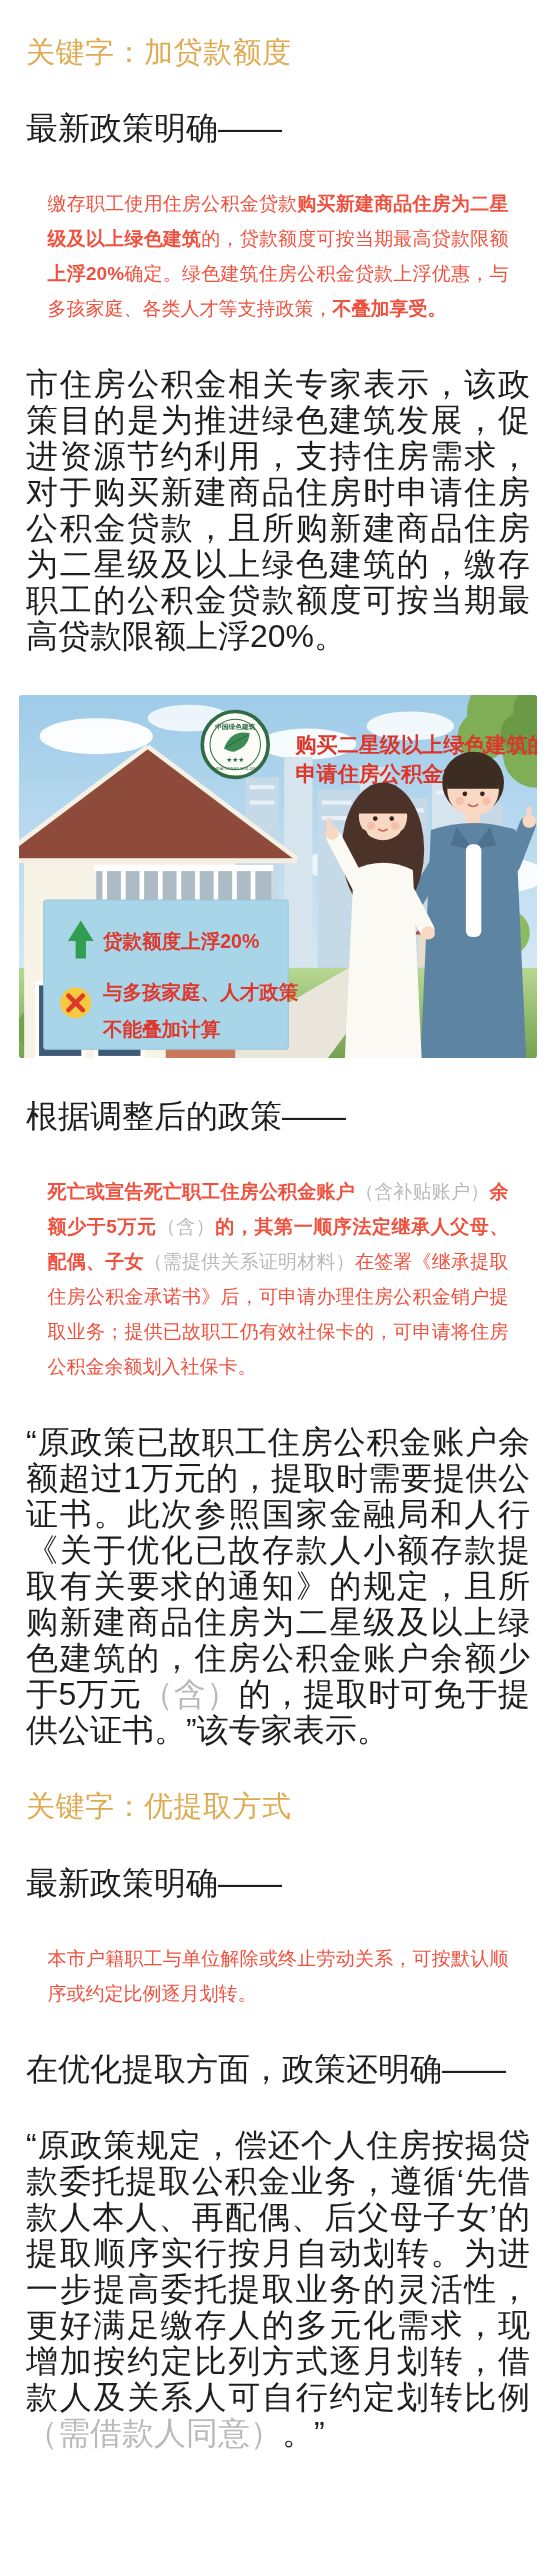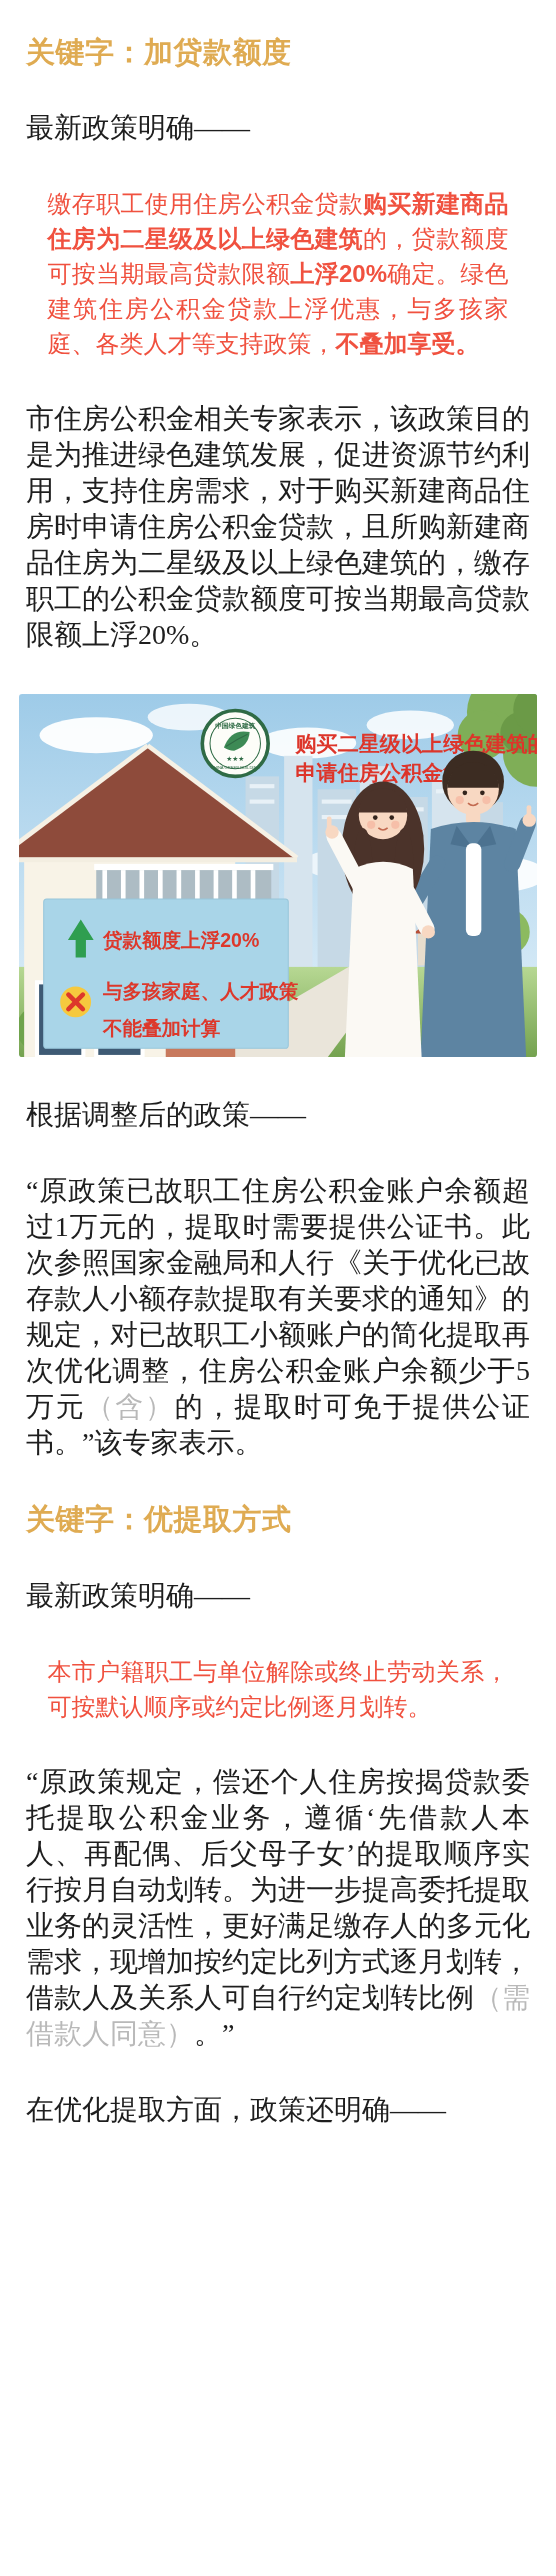--- a/index.html
+++ b/index.html
@@ -7,37 +7,36 @@
     --red:#f0513f;
     --ink:#1e1e1e;
     --gray:#b9b9b9;
   }
   html,body{margin:0;padding:0;background:#ffffff;}
   body{width:556px;font-family:"Liberation Sans","DejaVu Sans",sans-serif;}
   .article{box-sizing:border-box;width:556px;padding:30px 26px 18.5px;background:#fff;}
   h2.kw{
     color:var(--gold);
     font-size:29px;
-    font-weight:700;
+    font-weight:400;
     line-height:1.25;
     margin:40px 0 0 0;
     letter-spacing:0.5px;
   }
   section:first-of-type h2.kw{margin-top:4.1px;}
   p.plain{
     color:var(--ink);
-    font-size:28px;
+    font-size:32px;
     line-height:36px;
     margin:40px 0 0 0;
     text-align:justify;
-    font-family:Liberation Serif, serif;
   }
   blockquote.quote{
     color:var(--red);
-    font-size:24px;
+    font-size:19px;
     line-height:35px;
     margin:40px 21.6px 0 21.6px;
     text-align:justify;
   }
   .b{font-weight:700;}
   .gray{color:var(--gray);font-weight:400;}
   figure.illu{
     margin:41px -7.2px 0 -7.2px;
     padding:0;
     border-radius:3.1px;
@@ -218,26 +217,27 @@
           <rect x="598" y="238" width="9" height="28" rx="4" fill="#f8d8c2"></rect>
           <path d="M 755 385 L 792 455" stroke="#fbf9f4" stroke-width="30" stroke-linecap="round"></path>
           <circle cx="795" cy="462" r="13" fill="#f8d8c2"></circle>
         </g>
       </svg>
     </figure>
   </section>
 
   <section>
     <p class="plain"><span>根据调整后的政策——</span></p>
-    <p class="plain"><span>“原政策已故职工住房公积金账户余额超过1万元的，提取时需要提供公证书。此次参照国家金融局和人行《关于优化已故存款人小额存款提取有关要求的通知》的规定，对已故职工小额账户的简化提取再次优化调整，住房公积金账户余额少于5万元</span><span class="gray">（含）</span><span>的，提取时可免于提供公证书。”该专家表示。</span></p>
+    <blockquote class="quote"><span class="b">死亡或宣告死亡职工住房公积金账户</span><span class="gray">（含补贴账户）</span><span class="b">余额少于5万元</span><span class="gray">（含）</span><span class="b">的，其第一顺序法定继承人父母、配偶、子女</span><span class="gray">（需提供关系证明材料）</span><span>在签署《继承提取住房公积金承诺书》后，可申请办理住房公积金销户提取业务；提供已故职工仍有效社保卡的，可申请将住房公积金余额划入社保卡。</span></blockquote>
+    <p class="plain"><span>“原政策已故职工住房公积金账户余额超过1万元的，提取时需要提供公证书。此次参照国家金融局和人行《关于优化已故存款人小额存款提取有关要求的通知》的规定，且所购新建商品住房为二星级及以上绿色建筑的，住房公积金账户余额少于5万元</span><span class="gray">（含）</span><span>的，提取时可免于提供公证书。”该专家表示。</span></p>
   </section>
 
   <section>
     <h2 class="kw">关键字：优提取方式</h2>
     <p class="plain"><span>最新政策明确——</span></p>
     <blockquote class="quote"><span>本市户籍职工与单位解除或终止劳动关系，可按默认顺序或约定比例逐月划转。</span></blockquote>
+    <p class="plain"><span>在优化提取方面，政策还明确——</span></p>
     <p class="plain"><span>“原政策规定，偿还个人住房按揭贷款委托提取公积金业务，遵循‘先借款人本人、再配偶、后父母子女’的提取顺序实行按月自动划转。为进一步提高委托提取业务的灵活性，更好满足缴存人的多元化需求，现增加按约定比列方式逐月划转，借款人及关系人可自行约定划转比例</span><span class="gray">（需借款人同意）</span><span>。”</span></p>
-    <p class="plain"><span>在优化提取方面，政策还明确——</span></p>
 
   </section>
 
 </div>
 
 
 </body></html>

